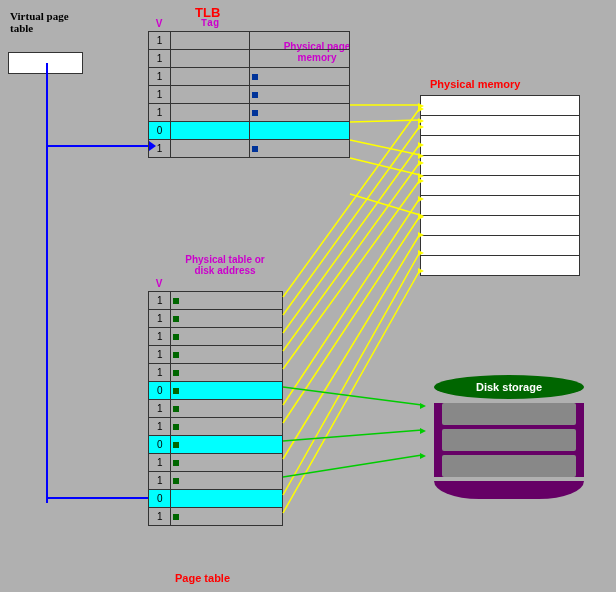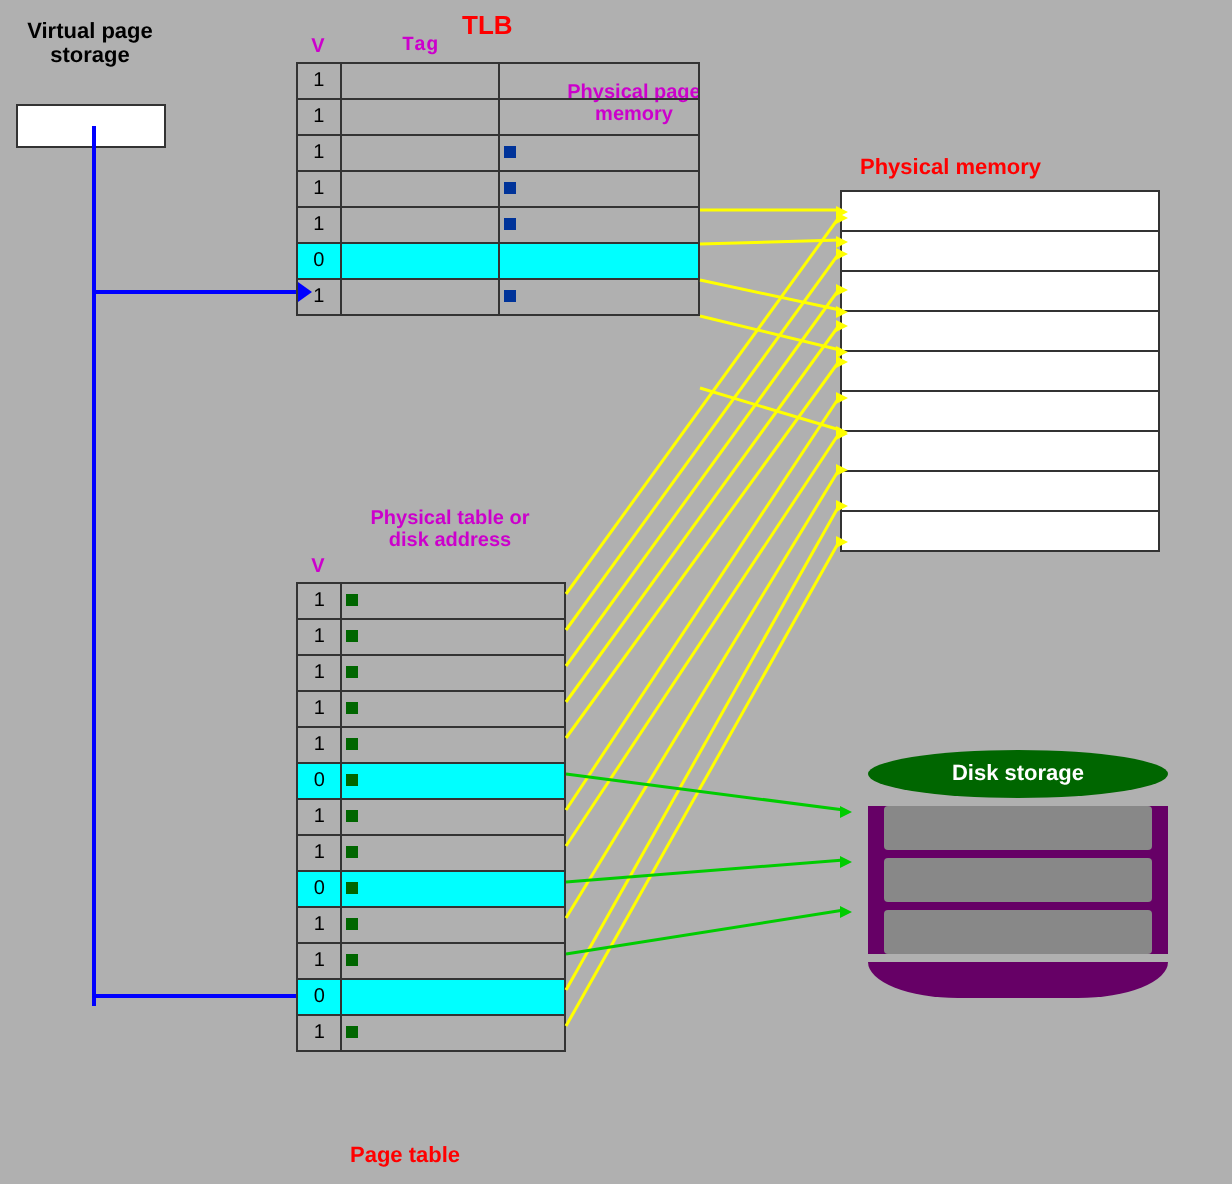--- a/index.html
+++ b/index.html
@@ -11,45 +11,44 @@
       font-family: Arial, sans-serif;
       font-size: 11px;
       overflow: hidden;
     }
 
     
     .vpn-label {
       position: absolute;
       top: 10px;
       left: 10px;
-      text-align: center;
       font-weight: bold;
       font-size: 11px;
       color: #000;
       width: 70px;
+      font-family: Liberation Serif, serif;
     }
     .vpn-box {
       position: absolute;
       top: 52px;
       left: 8px;
       width: 75px;
       height: 22px;
       background: white;
       border: 1px solid #333;
     }
 
     
     .tlb-title {
       position: absolute;
       top: 5px;
       left: 195px;
       color: #ff0000;
       font-weight: bold;
       font-size: 13px;
-      margin-left: 36px;
     }
     .tlb-container {
       position: absolute;
       top: 18px;
       left: 148px;
       width: 210px;
     }
     .tlb-header {
       display: flex;
       font-size: 10px;
@@ -260,21 +259,21 @@
       text-align: center;
       width: 90px;
       margin-top: 21px;
     }
   </style>
 </head>
 <body>
 
 <div class="vpn-label">
   <span>Virtual page</span><br>
-  <span>storage</span>
+  <span>table</span>
 </div>
 <div class="vpn-box"></div>
 
 <div class="blue-line-v"></div>
 <div class="blue-line-h1"></div>
 <div class="blue-line-h2"></div>
 <div class="blue-arrow-r1"></div>
 <div class="blue-arrow-r2"></div>
 
 <div class="tlb-title">TLB</div>

